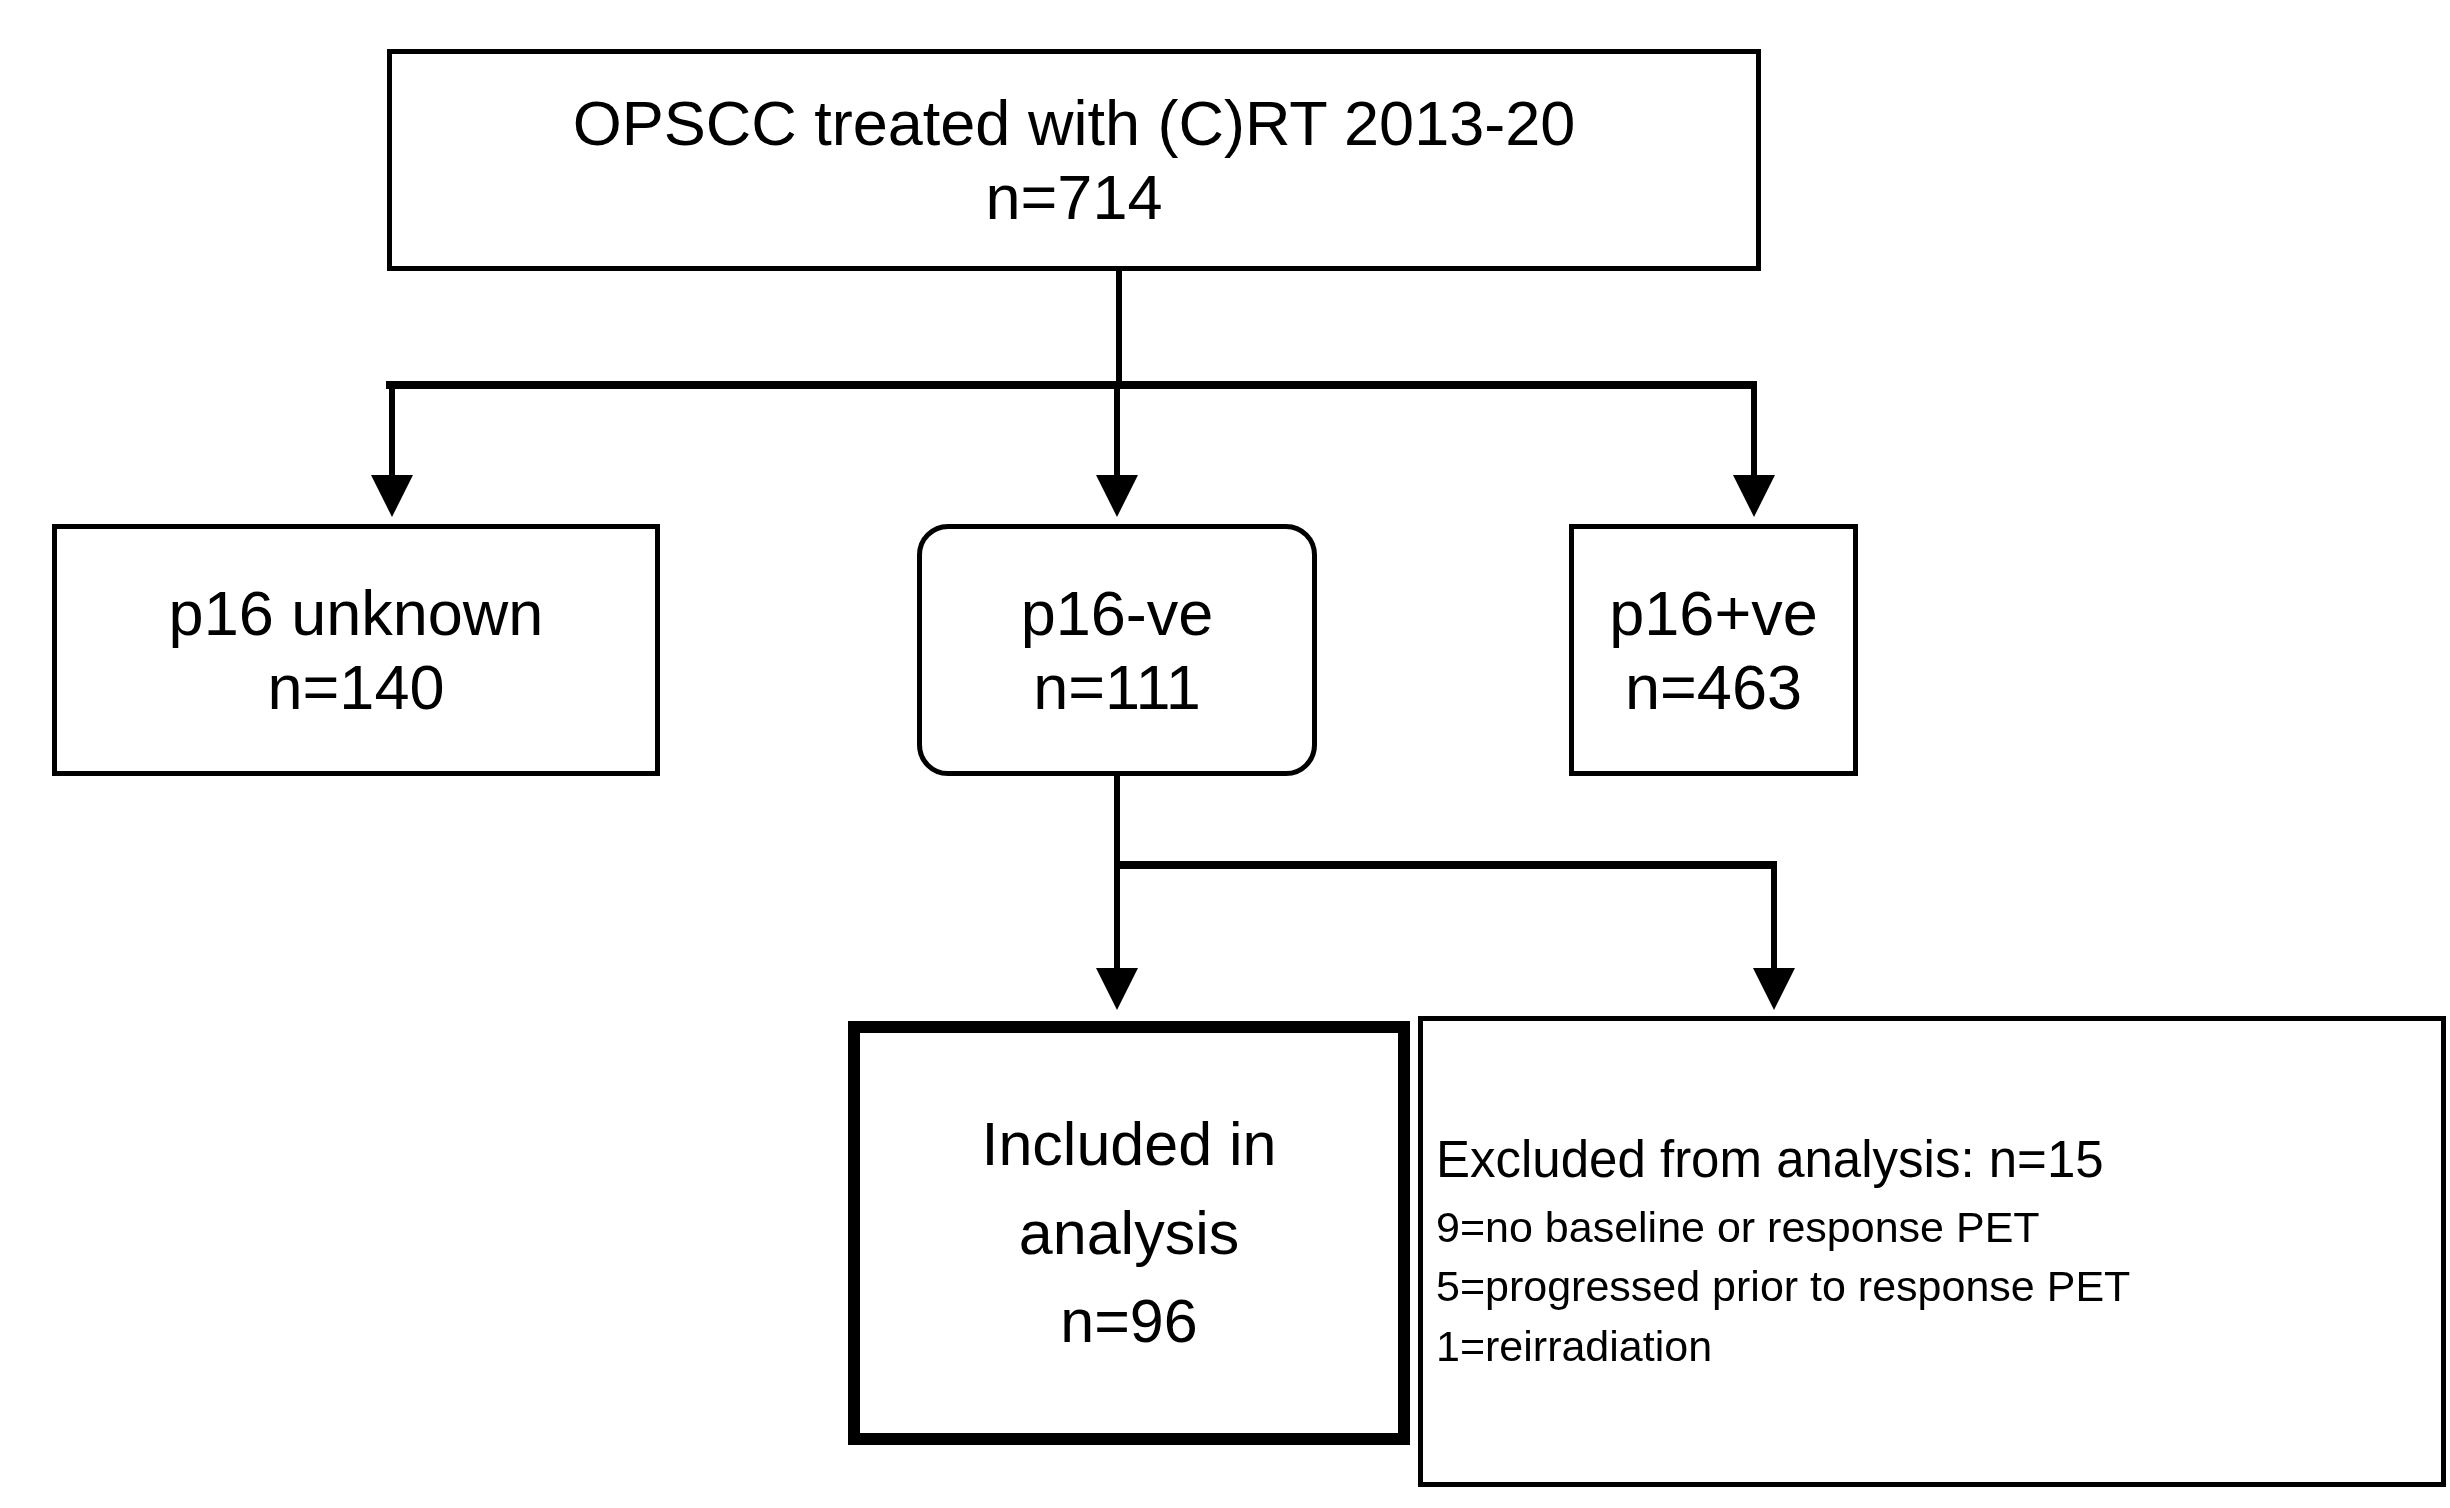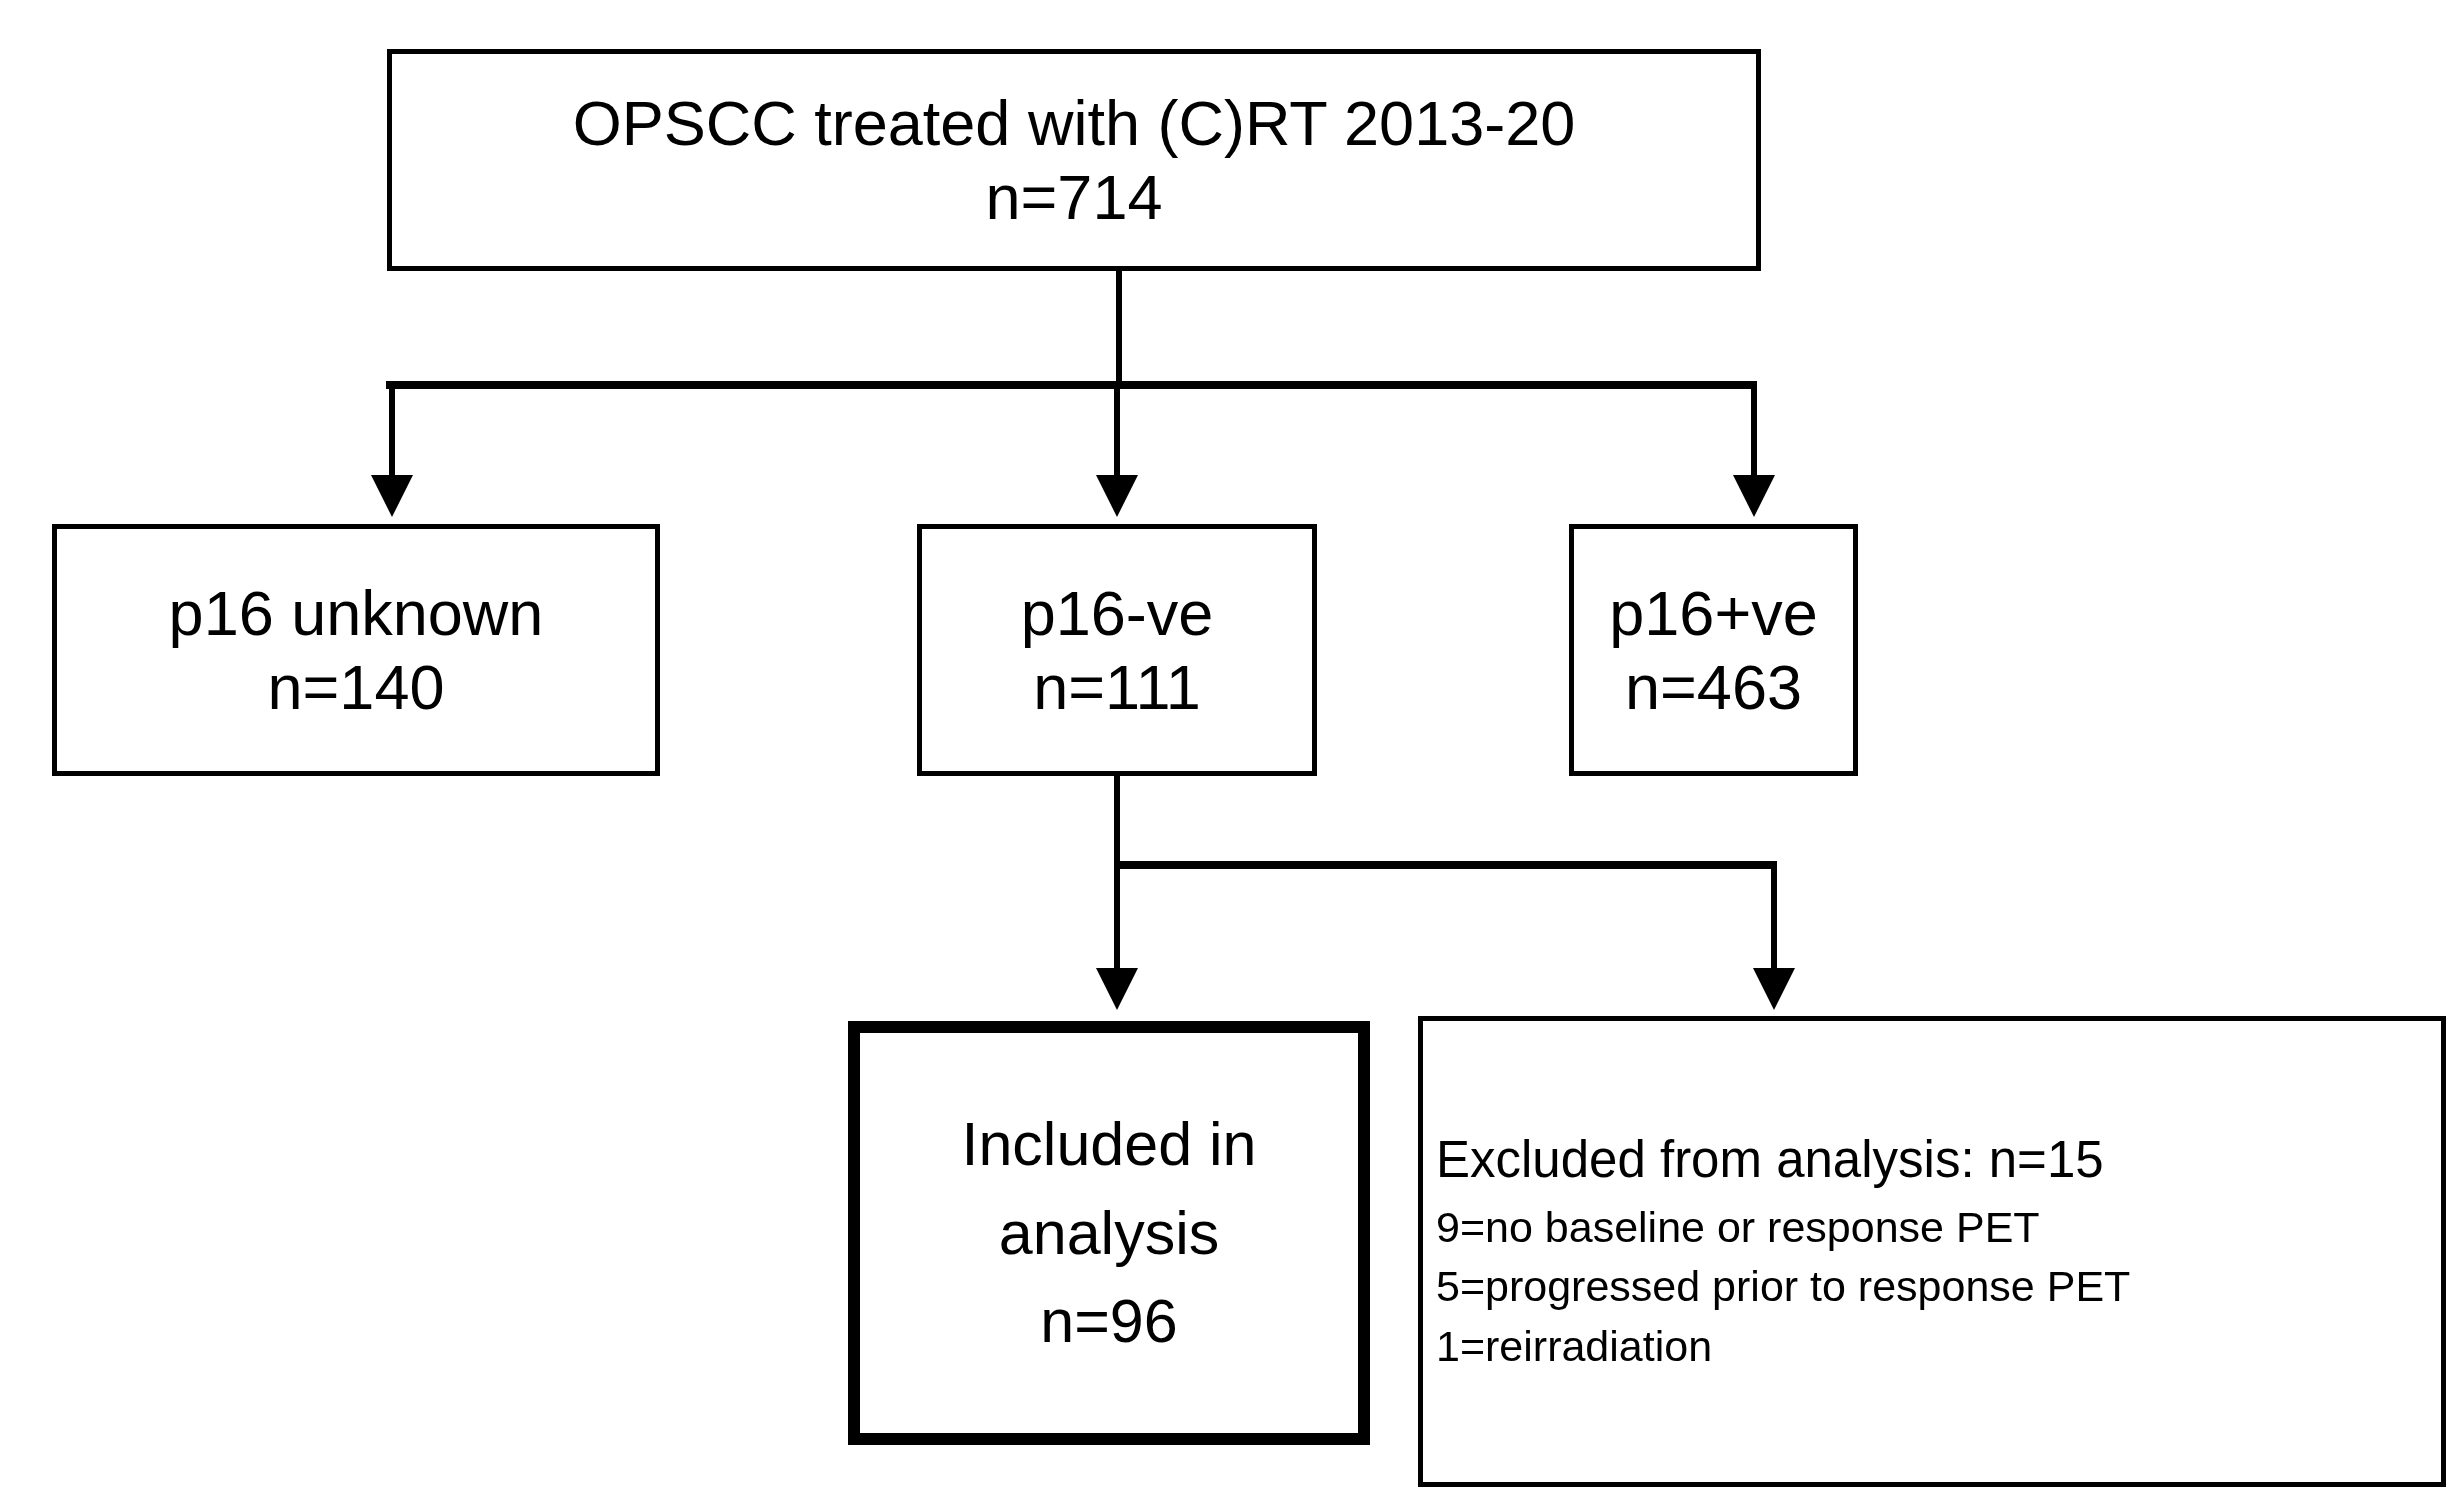--- a/index.html
+++ b/index.html
@@ -53,34 +53,35 @@
     width: 608px;
     height: 252px;
     font-size: 63px;
   }
   #node-p16-neg {
     left: 917px;
     top: 524px;
     width: 400px;
     height: 252px;
     font-size: 63px;
+    border-radius: 31px;
   }
   #node-p16-pos {
     left: 1569px;
     top: 524px;
     width: 289px;
     height: 252px;
     font-size: 63px;
   }
 
   
   #node-included {
     left: 848px;
     top: 1021px;
-    width: 522px;
+    width: 562px;
     height: 424px;
     border-width: 12.7px;
     font-size: 61px;
     line-height: 1.45;
   }
 
   
   #node-excluded {
     left: 1418px;
     top: 1016px;

